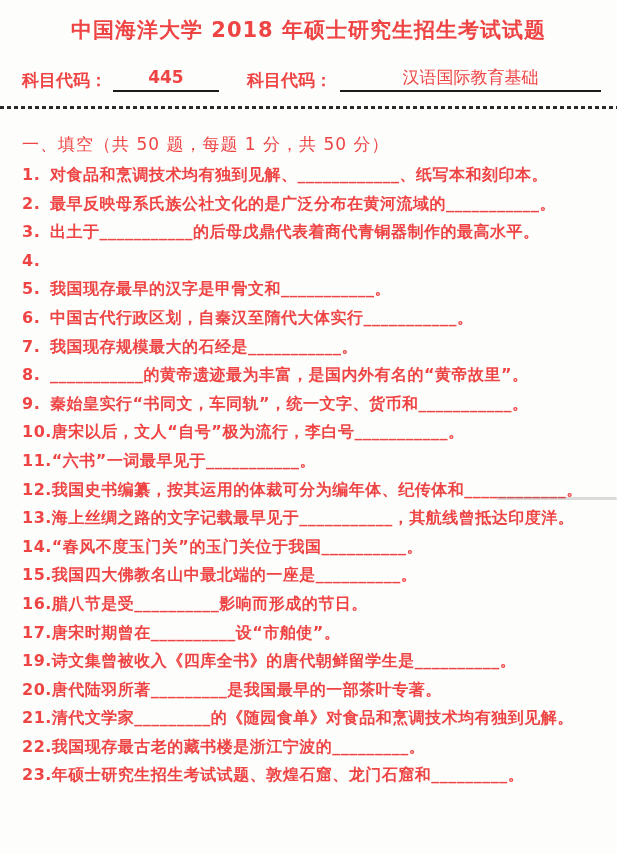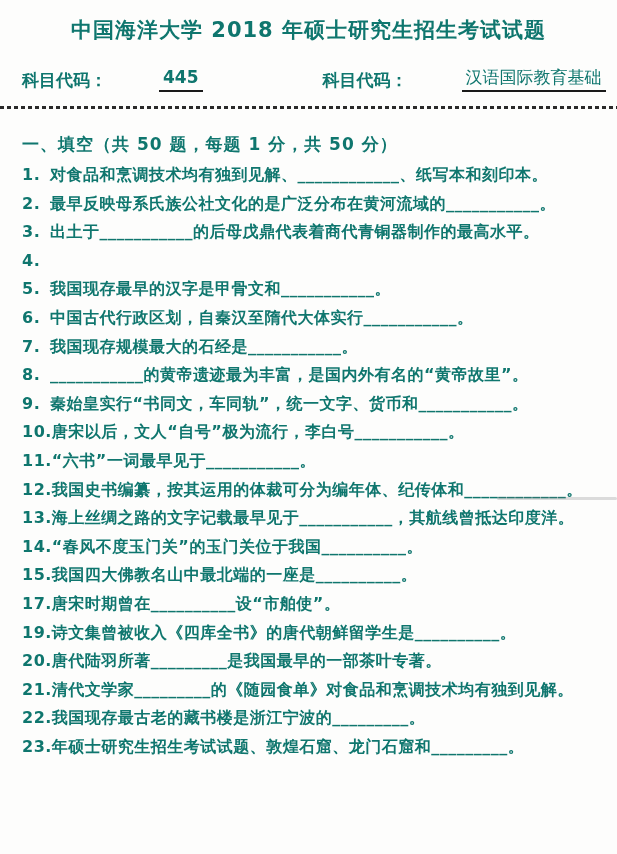--- a/index.html
+++ b/index.html
@@ -6,68 +6,67 @@
   body {
     width: 617px; height: 854px;
     background: #f6f6f4;
     font-family: "DejaVu Sans", "Liberation Sans", sans-serif;
     overflow: hidden;
   }
   .page {
     position: relative;
     width: 617px; height: 854px;
     background: #fdfdfc;
-    color: #0f766e;
+    color: #ef4444;
     box-sizing: border-box;
   }
   .doc-title {
     margin: 0;
     padding-top: 15px;
     text-align: center;
     font-size: 21px;
     font-weight: 700;
     letter-spacing: 1px;
     line-height: 30px;
     white-space: nowrap;
   }
   .subject-row {
     display: flex;
     align-items: flex-end;
     margin: 20px 16px 0 22px;
     font-size: 17px;
     font-weight: 700;
     line-height: 24px;
     white-space: nowrap;
-    gap: 46px;
   }
   .subject-label { flex: 0 0 auto; }
   .value-underline {
     display: inline-block;
     border-bottom: 2px solid #1a1a1a;
-    text-align: left;
+    text-align: center;
     padding: 0 4px 1px 4px;
     box-sizing: border-box;
   }
   .code-underline { width: 114px; margin-left: 6px; }
   .name-underline {
     width: 282px; margin-left: 8px;
     font-family: "DejaVu Serif", "Liberation Serif", serif;
     font-weight: 400;
   }
   .name-gap { width: 28px; flex: 0 0 auto; }
   .dashed-divider {
     margin-top: 14px;
     height: 3px;
     width: 617px;
     background: repeating-linear-gradient(90deg, #2a2a2a 0 4px, transparent 4px 7px);
   }
   .section-heading {
     margin: 24px 0 0 22px;
     font-size: 17px;
-    font-weight: 700;
+    font-weight: 400;
     letter-spacing: 1px;
     white-space: nowrap;
   }
   .question-list {
     margin-top: 9px;
   }
   .q-row {
     display: flex;
     align-items: baseline;
     height: 28.6px;
@@ -180,20 +179,24 @@
   <div class="q-row">
     <span class="q-num">14.</span>
     <span class="q-text">“春风不度玉门关”的玉门关位于我国__________。</span>
   </div>
 
   <div class="q-row">
     <span class="q-num">15.</span>
     <span class="q-text">我国四大佛教名山中最北端的一座是__________。</span>
   </div>
 
+  <div class="q-row">
+    <span class="q-num">16.</span>
+    <span class="q-text">腊八节是受__________影响而形成的节日。</span>
+  </div>
 
   <div class="q-row">
     <span class="q-num">17.</span>
     <span class="q-text">唐宋时期曾在__________设“市舶使”。</span>
   </div>
 
 
   <div class="q-row">
     <span class="q-num">19.</span>
     <span class="q-text">诗文集曾被收入《四库全书》的唐代朝鲜留学生是__________。</span>

